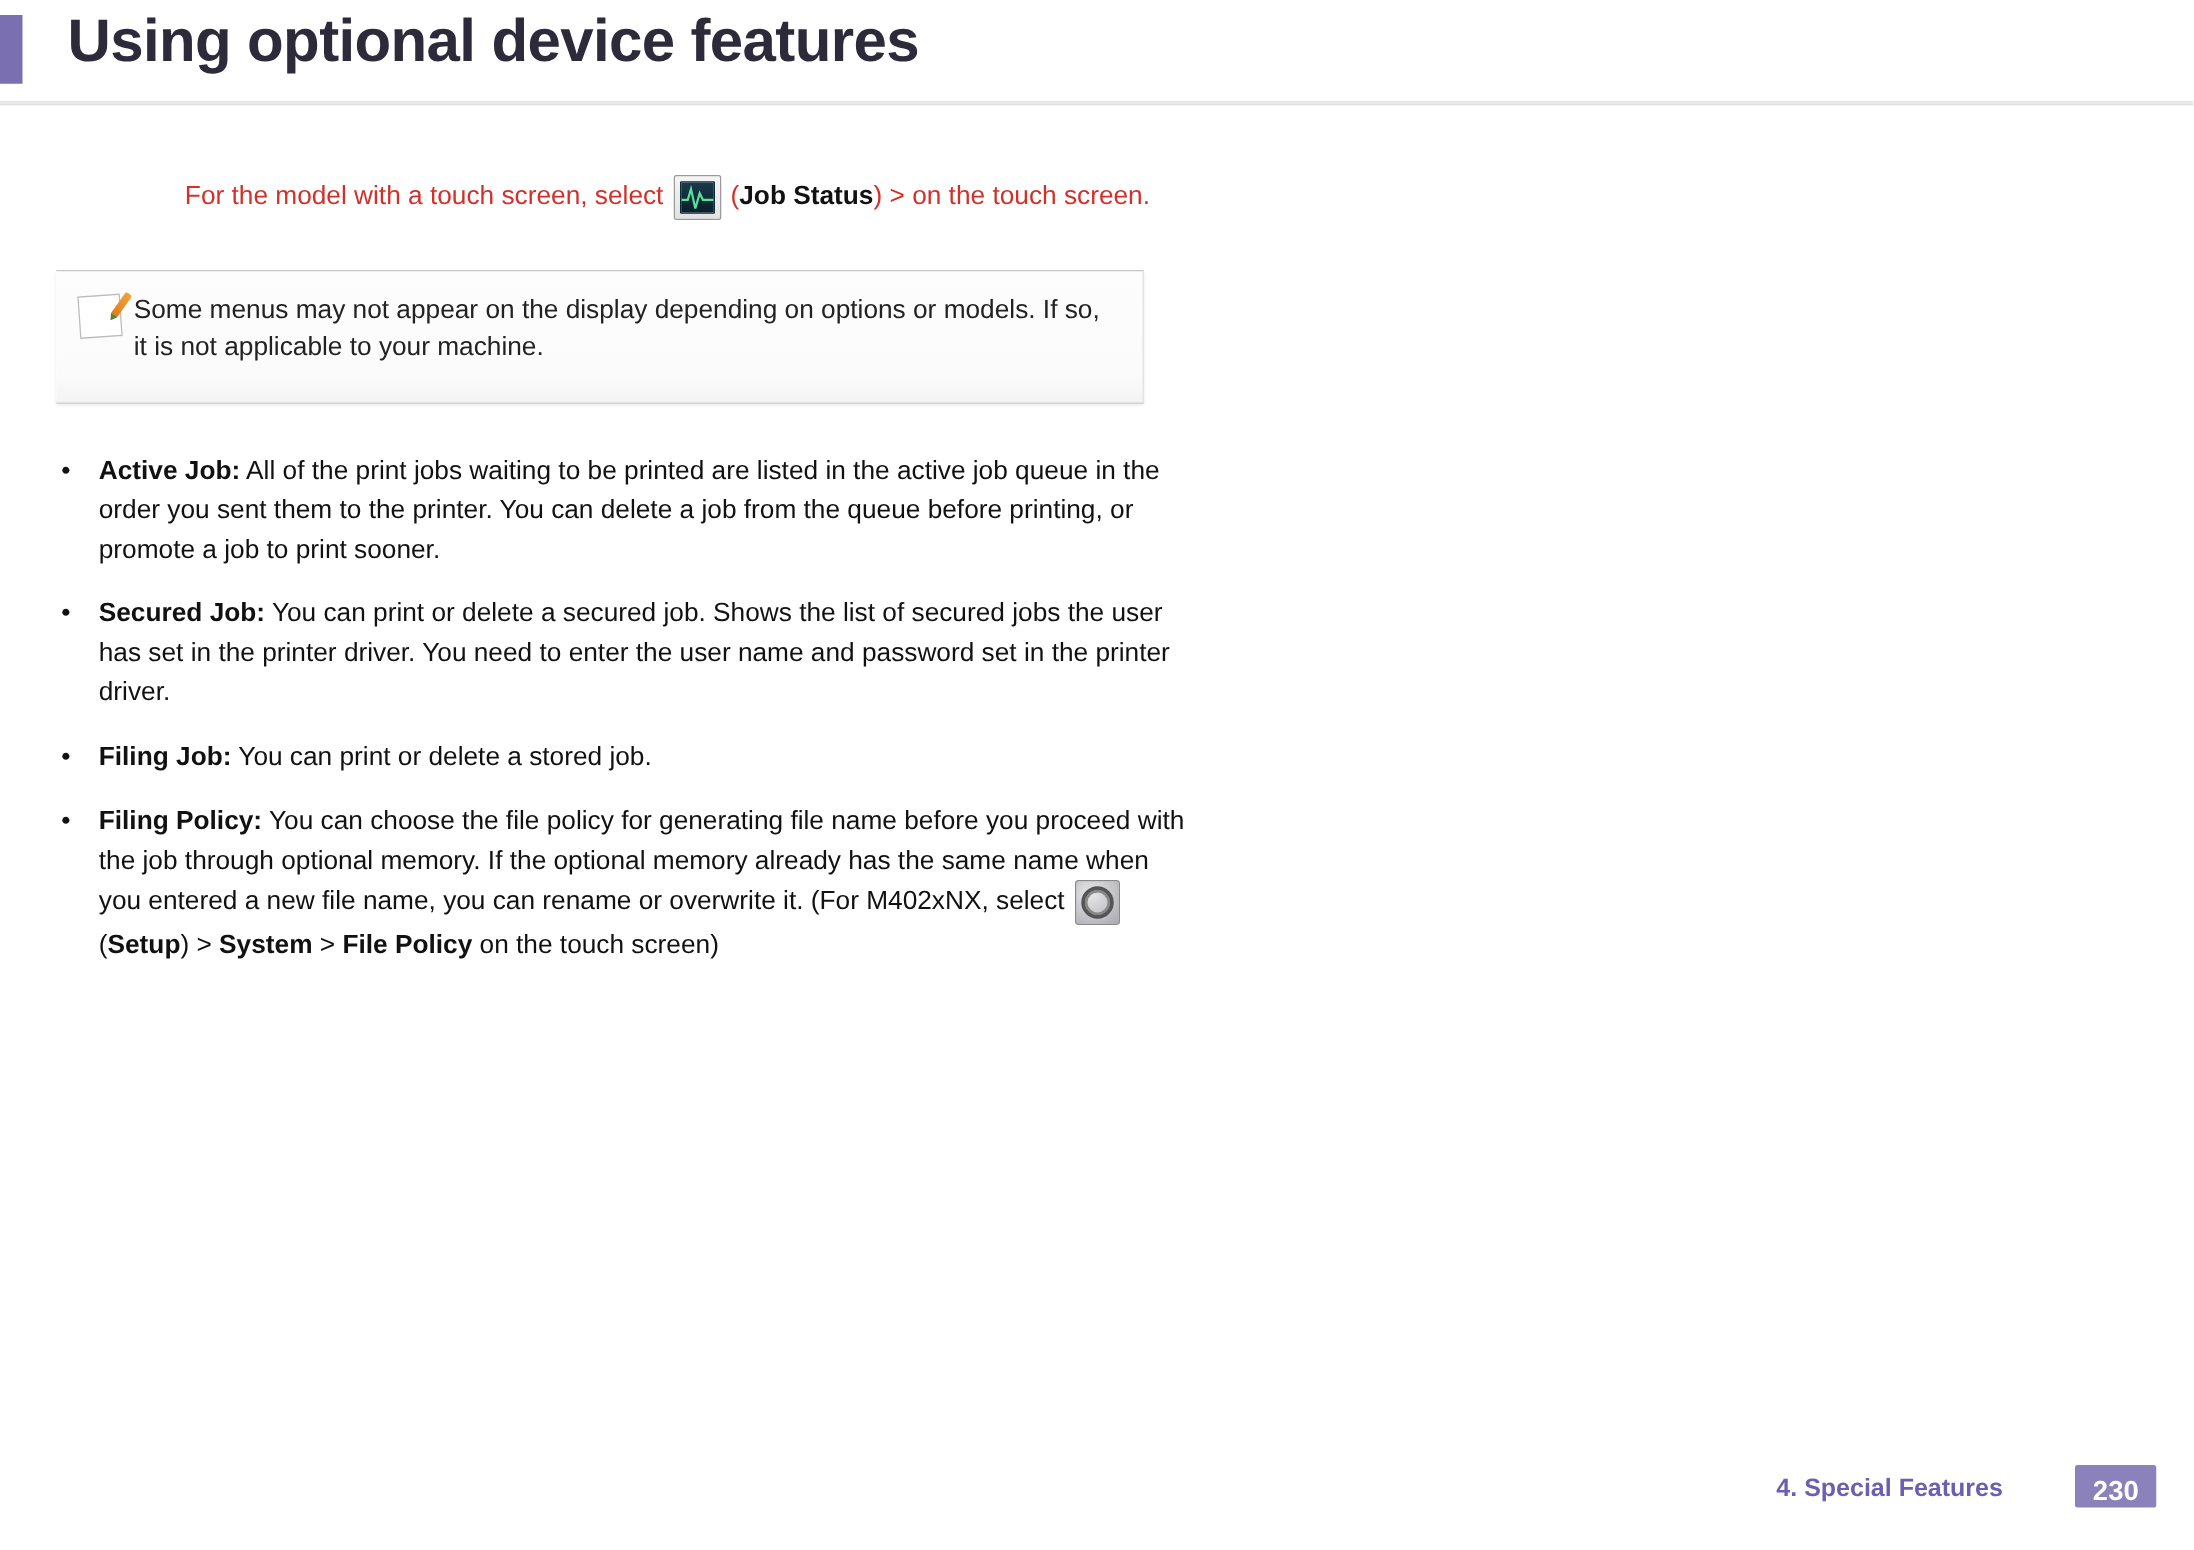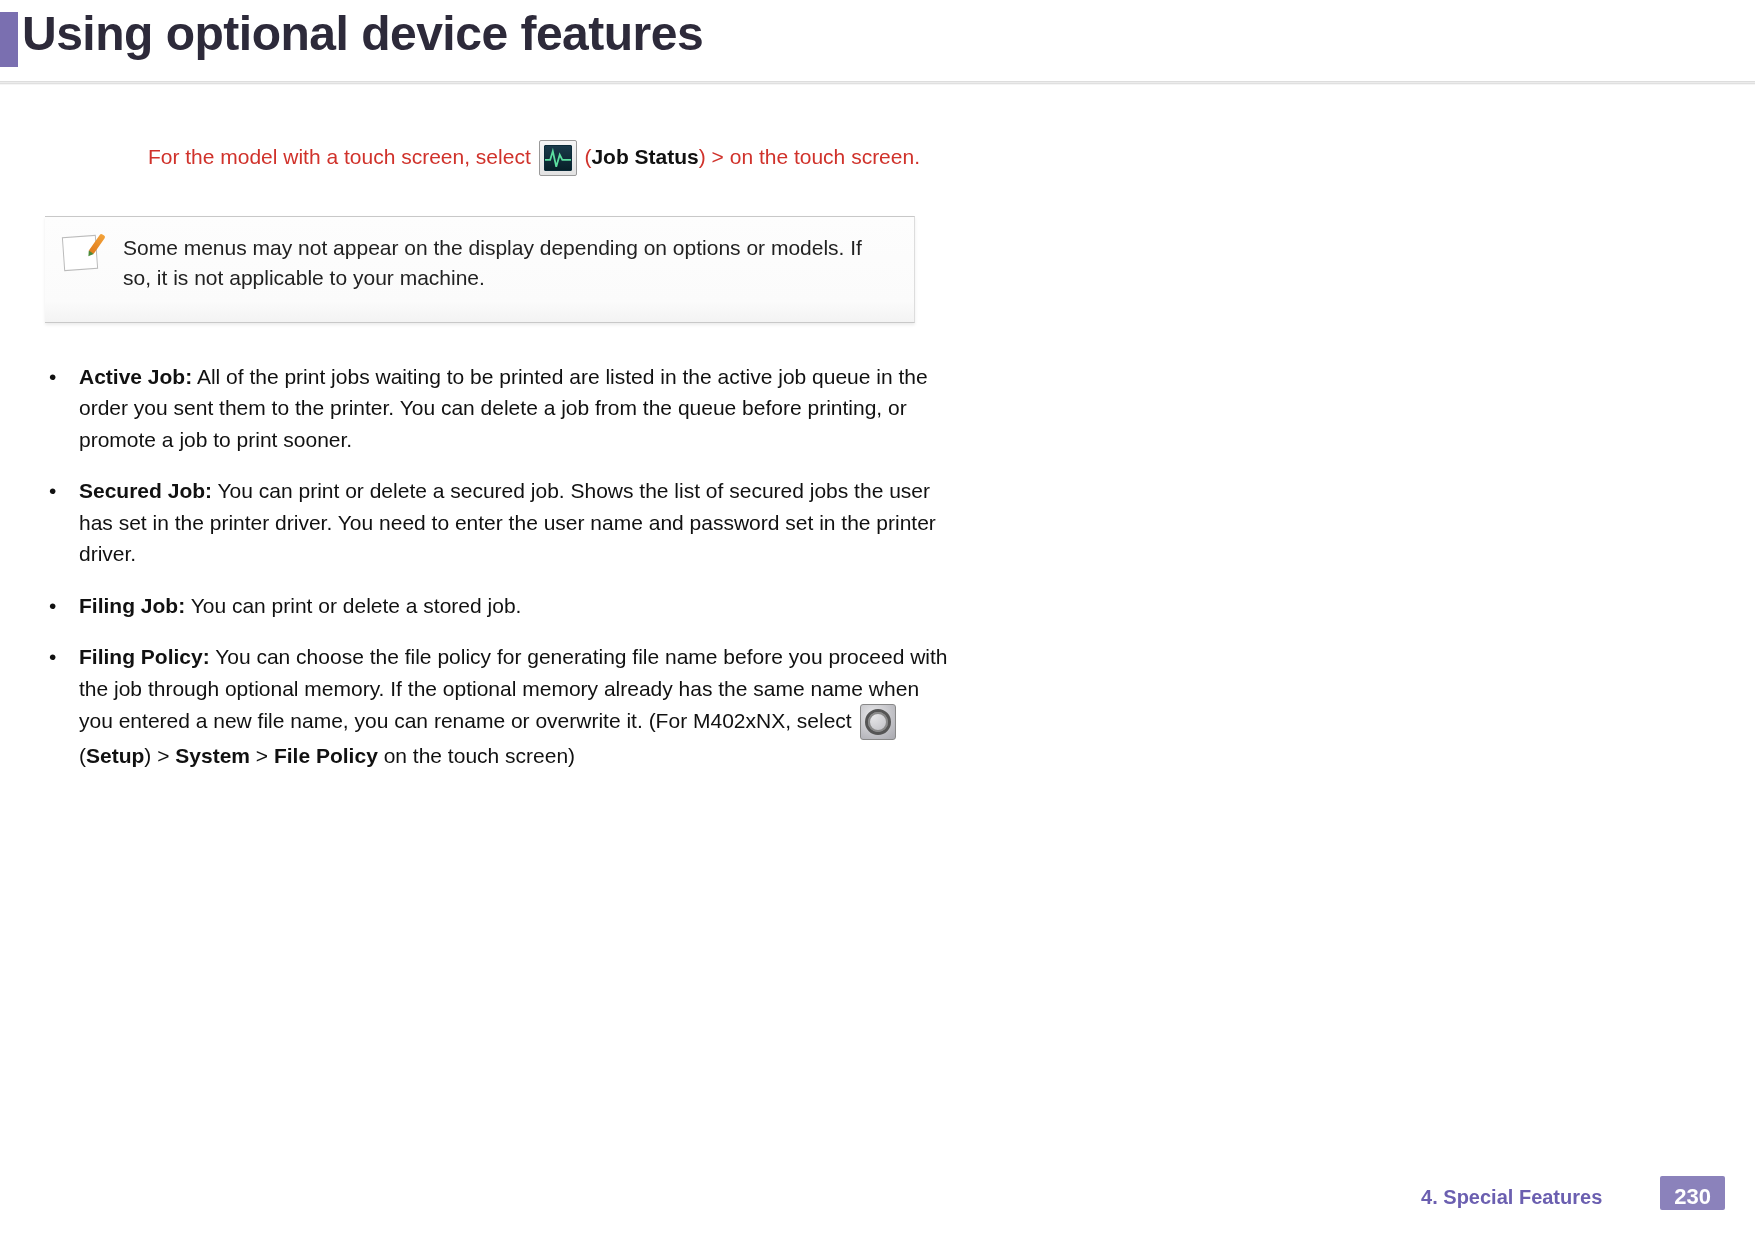--- a/index.html
+++ b/index.html
@@ -21,21 +21,21 @@
     left: 0;
     top: 12px;
     width: 18px;
     height: 55px;
     background: #7a6fb0;
   }
   .page-title {
     font-size: 48px;
     font-weight: 700;
     color: #2d2a3a;
-    padding-left: 22px;
+    padding-left: 54px;
     letter-spacing: -0.5px;
     line-height: 1.1;
   }
   .header-rule {
     position: absolute;
     left: 0;
     right: 0;
     bottom: 0;
     height: 4px;
     background: linear-gradient(to bottom, rgba(0,0,0,0.05), rgba(0,0,0,0.12), rgba(0,0,0,0));
@@ -92,21 +92,21 @@
   }
   .note-box {
     margin-top: 40px;
     width: 870px;
     padding: 16px 20px 28px 18px;
     background: linear-gradient(to bottom, #fdfdfd 0%, #fbfbfb 80%, #f3f3f3 100%);
     border-top: 1px solid #c8c8c8;
     border-bottom: 1px solid #c8c8c8;
     border-right: 1px solid #ddd;
     display: flex;
-    gap: 26px;
+    gap: 10px;
     box-shadow: 0 2px 3px rgba(0,0,0,0.08);
   }
   .note-icon {
     width: 34px; height: 34px;
     flex: 0 0 34px;
     margin-top: 3px;
     position:relative;
   }
   .note-icon .paper{
     position:absolute; inset:0;
@@ -149,21 +149,21 @@
     text-align: left;
     padding-left: 4px;
   }
   ul.features > li .text { flex: 1; }
   .bold { font-weight: 700; }
   .footer {
     position: absolute;
     right: 30px;
     bottom: 26px;
     display: flex;
-    align-items: center;
+    align-items: flex-start;
     height: 42px;
     font-size: 20px;
   }
   .footer-chapter {
     color: #6b5fb0;
     font-weight: 700;
     padding: 8px 18px 0 0;
   }
   .footer-page {
     background: #8b82bb;

